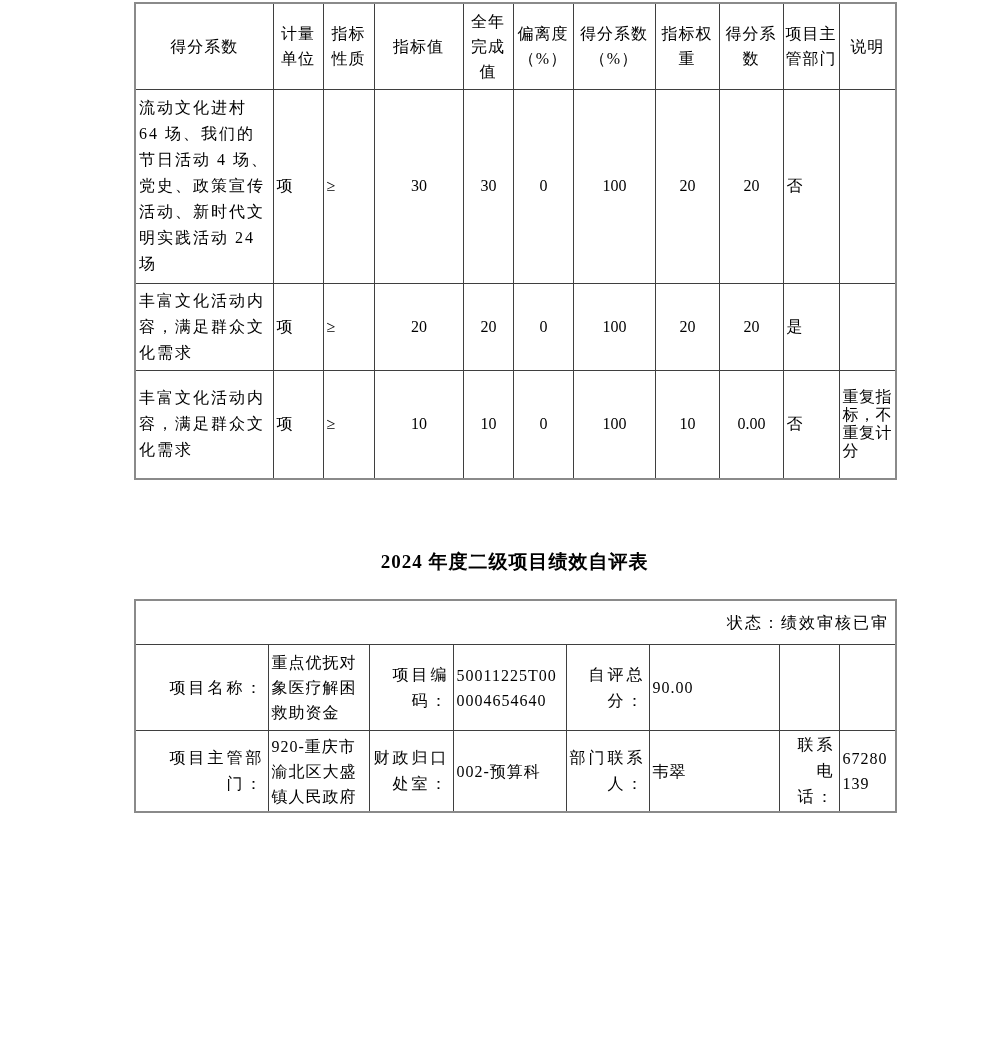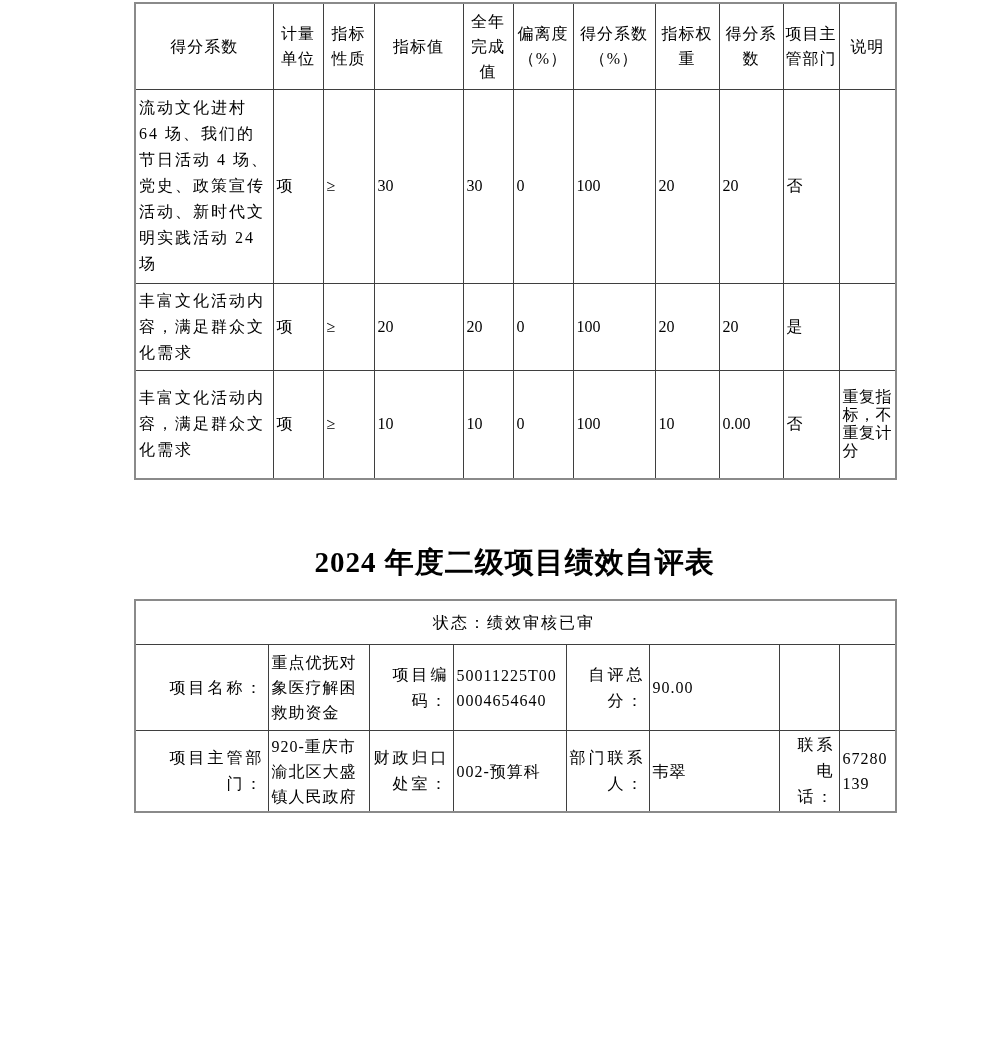--- a/index.html
+++ b/index.html
@@ -13,27 +13,27 @@
     border-collapse:collapse;table-layout:fixed;width:761px;
     border:2px solid #8a8a8a;
   }
   td{
     border:1px solid #3f3f3f;vertical-align:middle;
     font-size:16px;line-height:26px;padding:1px 3px;
     overflow:hidden;word-wrap:break-word;
   }
   .hdr td{text-align:center;letter-spacing:1px;line-height:25px;padding:1px 2px;}
   .l{text-align:left;letter-spacing:2px;font-family:Liberation Serif, serif;}
-  .r{text-align:left;padding-right:2px;letter-spacing:0;}
+  .r{text-align:center;padding-right:2px;letter-spacing:0;}
   .note{letter-spacing:0.5px;line-height:18px;}
   .lbl{text-align:right;letter-spacing:3px;padding-right:3px;}
   .val{text-align:left;word-break:break-all;letter-spacing:1px;line-height:25px;}
-  .status{text-align:center;padding-right:6px;letter-spacing:2px;height:41px;}
+  .status{text-align:right;padding-right:6px;letter-spacing:2px;height:41px;}
   .title{
-    font-size:29px;font-weight:bold;text-align:center;
+    font-size:19px;font-weight:bold;text-align:center;
     letter-spacing:1px;line-height:40px;margin:62px 0 17px 0;
   }
 </style>
 </head>
 <body style="background: rgb(255, 255, 255); color: rgb(0, 0, 0);">
 
 <div class="sheet">
 
   <table>
     <colgroup>

